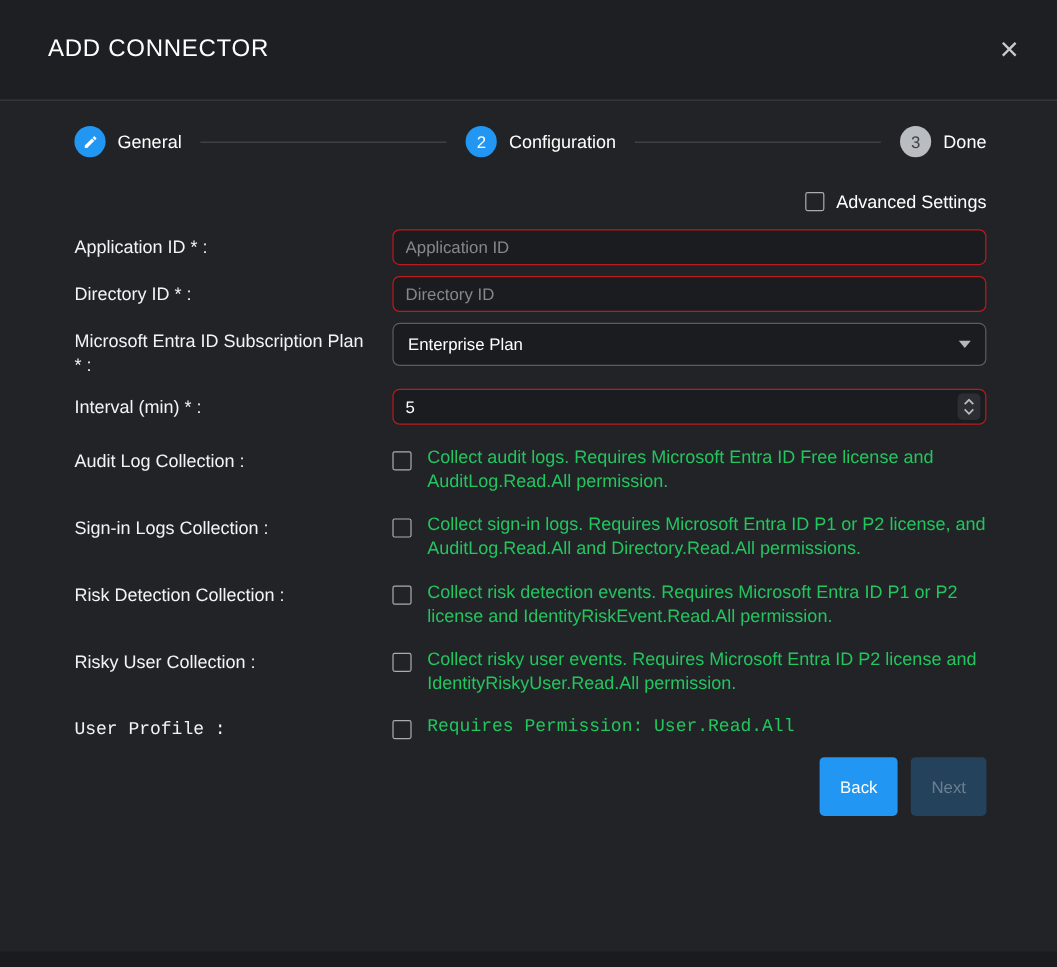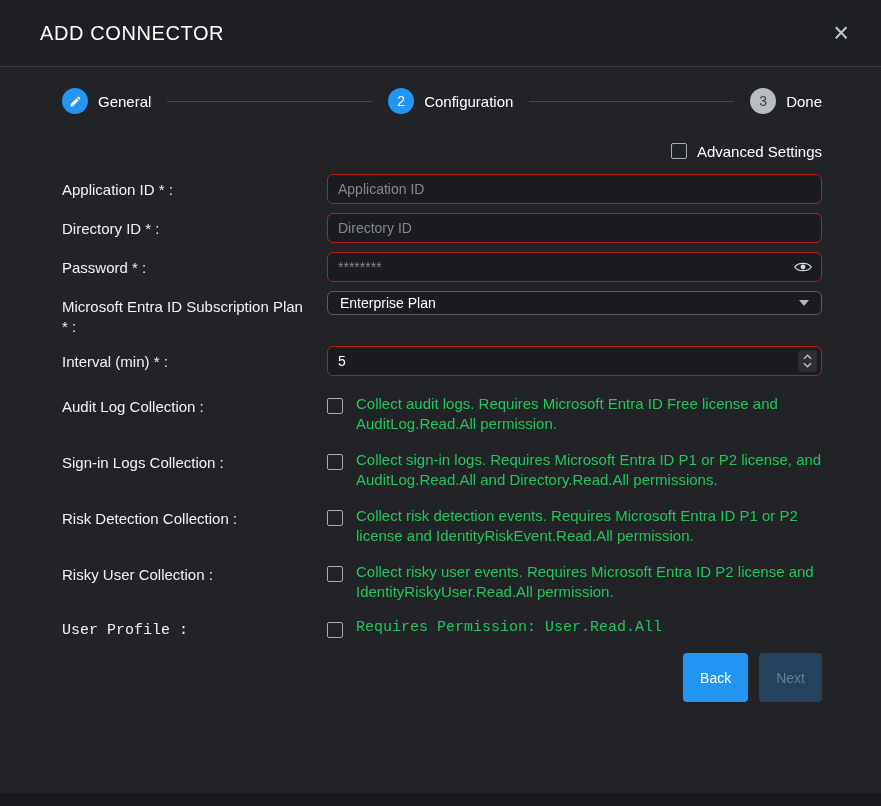--- a/index.html
+++ b/index.html
@@ -6,21 +6,21 @@
   html,body { width:881px; height:806px; }
   body {
     font-family:"Liberation Sans", sans-serif;
     background:#222327;
     color:#f1f2f3;
     overflow:hidden;
     position:relative;
   }
   
   .modal-header {
-    height:67px;
+    height:84px;
     background:#1e1f22;
     border-bottom:1px solid #3b3d41;
     display:flex; align-items:center; justify-content:space-between;
     padding:0 32px 0 40px;
   }
   .modal-title {
     font-size:20px; letter-spacing:.6px; color:#ffffff; font-weight:500;
   }
   .close-btn {
     color:#c4ccd2; font-size:27px; line-height:1; cursor:pointer; user-select:none;
@@ -68,21 +68,21 @@
     background:#1b1c1f; border:1px solid #b91c1c; border-radius:6px;
     color:#ffffff; font-size:14px; font-family:"Liberation Sans", sans-serif;
     padding:0 10px; outline:none;
   }
   .tinput::placeholder { color:#84888d; opacity:1; }
   .eye-btn {
     position:absolute; right:10px; top:7px; width:18px; height:16px; cursor:pointer;
     display:flex; align-items:center; justify-content:center;
   }
   .select-box {
-    height:24px; cursor:pointer;
+    height:36px; cursor:pointer;
     display:flex; align-items:center; justify-content:space-between;
     background:#1b1c1f; border:1px solid #595c61; border-radius:6px;
     color:#ffffff; font-size:14px; padding:0 12px;
   }
   .caret-down {
     width:0; height:0; border-left:5px solid transparent; border-right:5px solid transparent;
     border-top:6px solid #b4b8bd;
   }
   .spinner {
     position:absolute; right:5px; top:4px;
@@ -158,32 +158,20 @@
       </div>
     </div>
 
     <div class="form-row">
       <div class="form-label">Directory ID * :</div>
       <div class="form-control">
         <input class="tinput" type="text" placeholder="Directory ID" style="">
       </div>
     </div>
 
-    <div class="form-row">
-      <div class="form-label">Password * :</div>
-      <div class="form-control">
-        <input class="tinput" type="text" style="padding-right: 34px;" placeholder="********">
-        <span class="eye-btn">
-          <svg width="18" height="14" viewBox="0 0 24 16" fill="none" stroke="#d3d9dd" stroke-width="1.6">
-            <path d="M1 8 C5 1.5, 19 1.5, 23 8 C19 14.5, 5 14.5, 1 8 Z"></path>
-            <circle cx="12" cy="8" r="3.2" fill="#d3d9dd" stroke="none"></circle>
-          </svg>
-        </span>
-      </div>
-    </div>
 
     <div class="form-row">
       <div class="form-label">Microsoft Entra ID Subscription Plan * :</div>
       <div class="form-control">
         <div class="select-box">
           <span>Enterprise Plan</span>
           <span class="caret-down"></span>
         </div>
       </div>
     </div>

